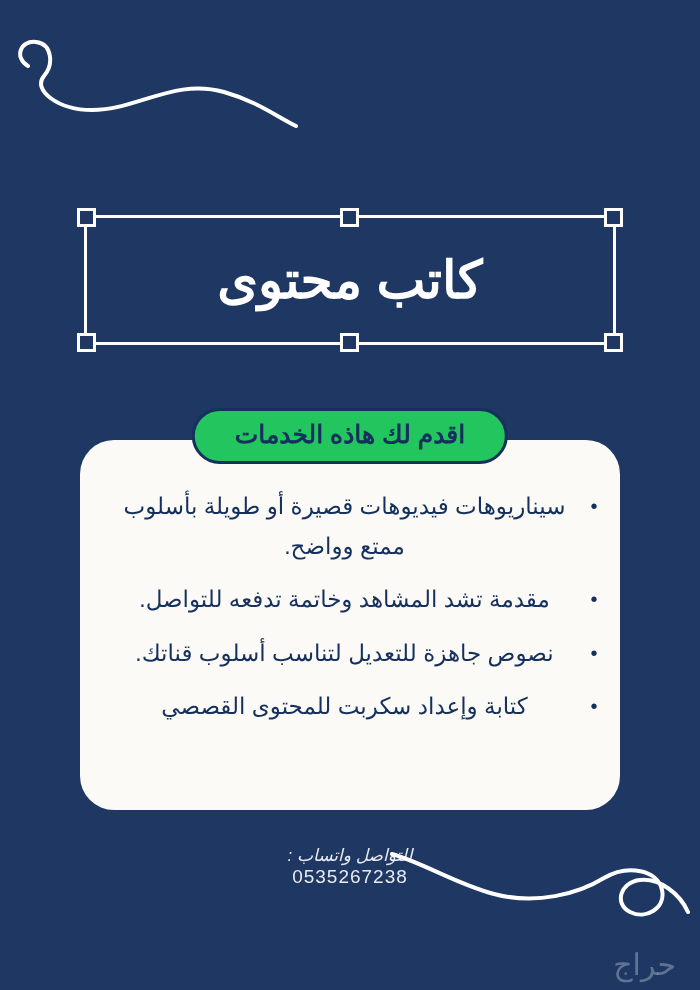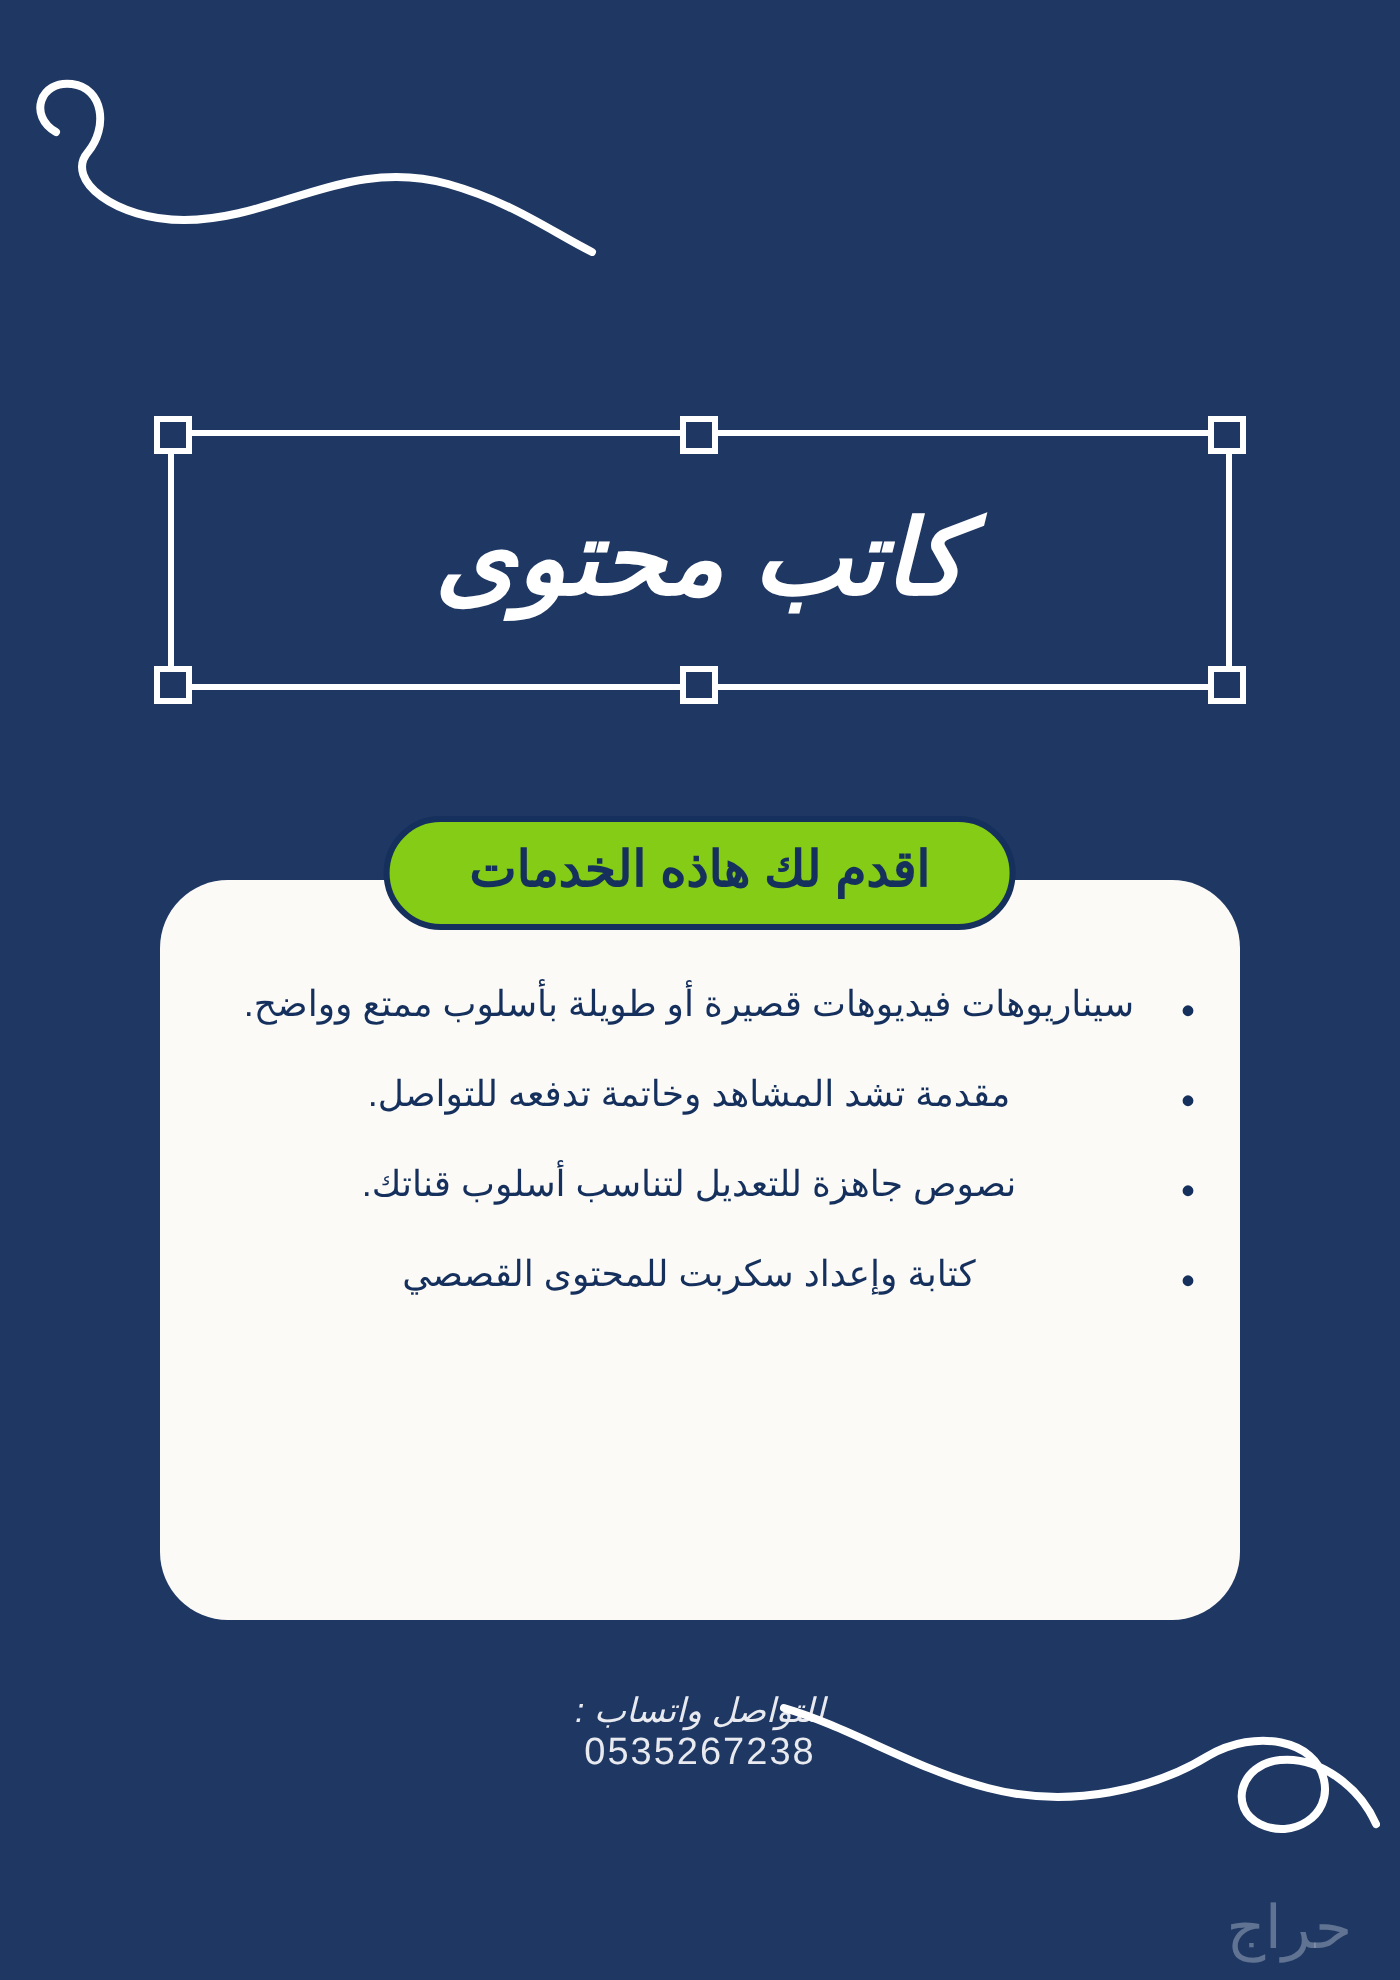--- a/index.html
+++ b/index.html
@@ -68,41 +68,40 @@
     left: 84px;
     width: 532px;
     height: 80px;
     line-height: 80px;
     text-align: center;
     color: #ffffff;
     font-size: 52px;
     font-weight: bold;
     letter-spacing: 1px;
     direction: rtl;
-    font-style: italic;
   }
 
   
   .card {
     position: absolute;
     top: 440px;
     left: 80px;
     width: 540px;
     height: 370px;
     background: #fbfaf7;
     border-radius: 34px;
   }
 
   
   .pill {
     position: absolute;
     top: 408px;
     left: 50%;
     transform: translateX(-50%);
-    background: #84cc16;
+    background: #22c55e;
     border: 3px solid #15305c;
     border-radius: 30px;
     padding: 9px 40px 12px;
     color: #15305c;
     font-size: 25px;
     font-weight: bold;
     white-space: nowrap;
     direction: rtl;
   }
 
@@ -124,21 +123,21 @@
     flex: 0 0 auto;
     width: 18px;
     margin-top: 9px;
     font-size: 20px;
     line-height: 1;
     text-align: center;
     color: #15305c;
   }
   .service-text {
     flex: 1 1 auto;
-    font-size: 18px;
+    font-size: 23px;
     line-height: 1.72;
     text-align: center;
     padding-left: 6px;
   }
 
   
   .contact {
     position: absolute;
     top: 845px;
     left: 0;

